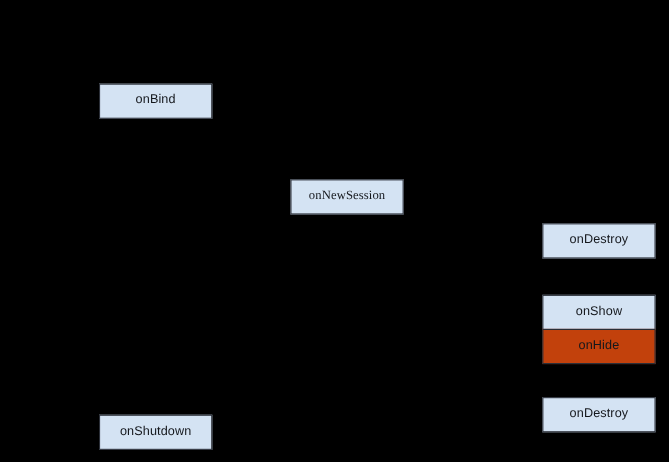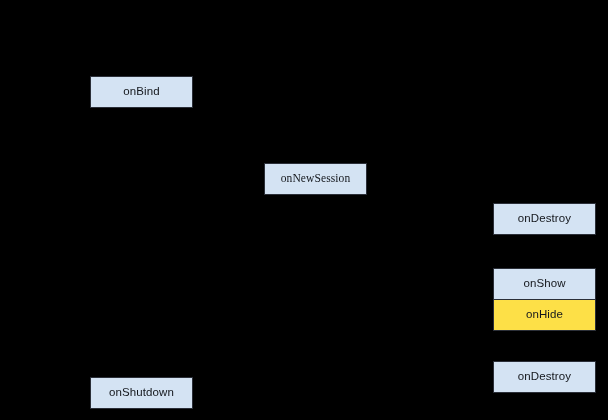--- a/index.html
+++ b/index.html
@@ -45,21 +45,21 @@
     </div>
     <div class="node" style="left: 264px; top: 163px; width: 103px; height: 32px; background: rgb(212, 227, 243); border-color: rgb(43, 47, 56); color: rgb(20, 23, 28); font-family: Liberation Serif, serif;">
       <span class="node-label">onNewSession</span>
     </div>
     <div class="node" style="left: 493px; top: 203px; width: 103px; height: 32px; background: rgb(212, 227, 243); border-color: rgb(43, 47, 56); color: rgb(20, 23, 28);">
       <span class="node-label">onDestroy</span>
     </div>
     <div class="node" style="left: 493px; top: 268px; width: 103px; height: 32px; background: rgb(212, 227, 243); border-color: rgb(43, 47, 56); color: rgb(20, 23, 28);">
       <span class="node-label">onShow</span>
     </div>
-    <div class="node" style="left: 493px; top: 299px; width: 103px; height: 32px; background: #fde047; border-color: rgb(43, 47, 56); color: rgb(20, 23, 28);">
+    <div class="node" style="left: 493px; top: 299px; width: 103px; height: 32px; background: #c2410c; border-color: rgb(43, 47, 56); color: rgb(20, 23, 28);">
       <span class="node-label">onHide</span>
     </div>
     <div class="node" style="left: 90px; top: 377px; width: 103px; height: 32px; background: rgb(212, 227, 243); border-color: rgb(43, 47, 56); color: rgb(20, 23, 28);">
       <span class="node-label">onShutdown</span>
     </div>
     <div class="node" style="left: 493px; top: 361px; width: 103px; height: 32px; background: rgb(212, 227, 243); border-color: rgb(43, 47, 56); color: rgb(20, 23, 28);">
       <span class="node-label">onDestroy</span>
     </div>
   </div>
 

